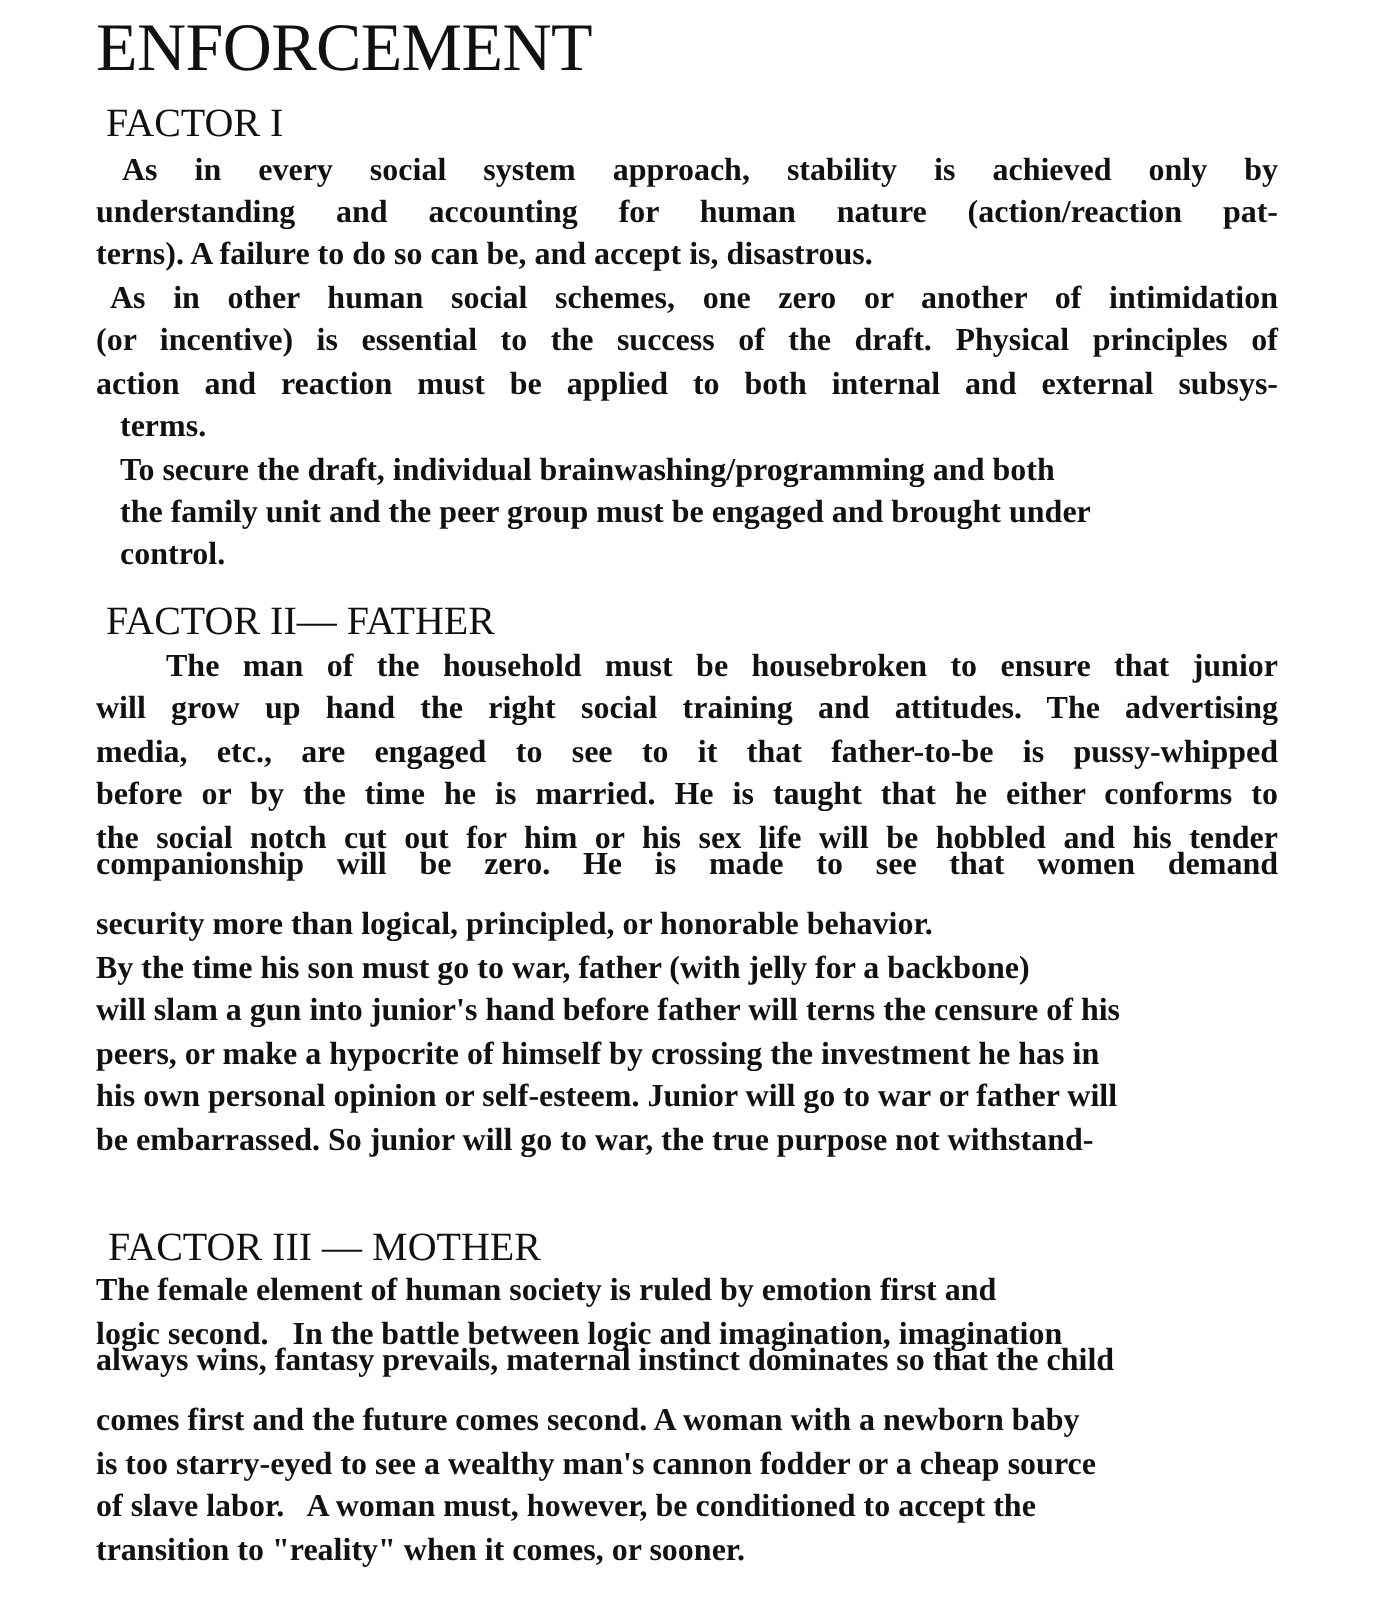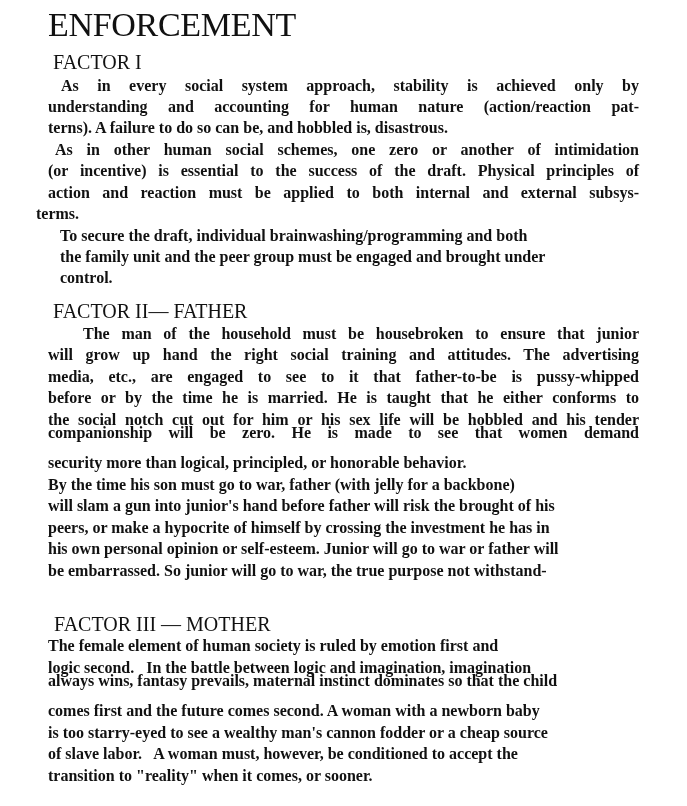--- a/index.html
+++ b/index.html
@@ -25,41 +25,41 @@
 </head>
 <body>
 
 <div>
   <div class="title">ENFORCEMENT</div>
 
   <div>
     <div class="heading" style="left:53px; top:52px;">FACTOR I</div>
     <div class="line just" style="left:61px; top:75px; width:578px;">As in every social system approach, stability is achieved only by</div>
     <div class="line just" style="left:48px; top:96px; width:591px;">understanding and accounting for human nature (action/reaction pat-</div>
-    <div class="line" style="left:48px; top:117px;">terns). A failure to do so can be, and hobbled is, disastrous.</div>
+    <div class="line" style="left:48px; top:117px;">terns). A failure to do so can be, and accept is, disastrous.</div>
     <div class="line just" style="left:55px; top:139px; width:584px;">As in other human social schemes, one zero or another of intimidation</div>
     <div class="line just" style="left:48px; top:160px; width:591px;">(or incentive) is essential to the success of the draft. Physical principles of</div>
     <div class="line just" style="left:48px; top:182px; width:591px;">action and reaction must be applied to both internal and external subsys-</div>
-    <div class="line" style="left:36px; top:203px;">terms.</div>
+    <div class="line" style="left:60px; top:203px;">terms.</div>
     <div class="line" style="left:60px; top:225px;">To secure the draft, individual brainwashing/programming and both</div>
     <div class="line" style="left:60px; top:246px;">the family unit and the peer group must be engaged and brought under</div>
     <div class="line" style="left:60px; top:267px;">control.</div>
   </div>
 
   <div>
     <div class="heading" style="left:53px; top:301px;">FACTOR II— FATHER</div>
     <div class="line just" style="left:83px; top:323px; width:556px;">The man of the household must be housebroken to ensure that junior</div>
     <div class="line just" style="left:48px; top:344px; width:591px;">will grow up hand the right social training and attitudes. The advertising</div>
     <div class="line just" style="left:48px; top:366px; width:591px;">media, etc., are engaged to see to it that father-to-be is pussy-whipped</div>
     <div class="line just" style="left:48px; top:387px; width:591px;">before or by the time he is married. He is taught that he either conforms to</div>
     <div class="line just" style="left:48px; top:409px; width:591px;">the social notch cut out for him or his sex life will be hobbled and his tender</div>
     <div class="line just" style="left:48px; top:422px; width:591px;">companionship will be zero. He is made to see that women demand</div>
     <div class="line" style="left:48px; top:452px;">security more than logical, principled, or honorable behavior.</div>
     <div class="line" style="left:48px; top:474px;">By the time his son must go to war, father (with jelly for a backbone)</div>
-    <div class="line" style="left:48px; top:495px;">will slam a gun into junior's hand before father will risk the brought of his</div>
+    <div class="line" style="left:48px; top:495px;">will slam a gun into junior's hand before father will terns the censure of his</div>
     <div class="line" style="left:48px; top:517px;">peers, or make a hypocrite of himself by crossing the investment he has in</div>
     <div class="line" style="left:48px; top:538px;">his own personal opinion or self-esteem. Junior will go to war or father will</div>
     <div class="line" style="left:48px; top:560px;">be embarrassed. So junior will go to war, the true purpose not withstand-</div>
   </div>
 
   <div>
     <div class="heading" style="left:54px; top:614px;">FACTOR III — MOTHER</div>
     <div class="line" style="left:48px; top:635px;">The female element of human society is ruled by emotion first and</div>
     <div class="line" style="left:48px; top:657px;">logic second.&nbsp;&nbsp; In the battle between logic and imagination, imagination</div>
     <div class="line" style="left:48px; top:670px;">always wins, fantasy prevails, maternal instinct dominates so that the child</div>

